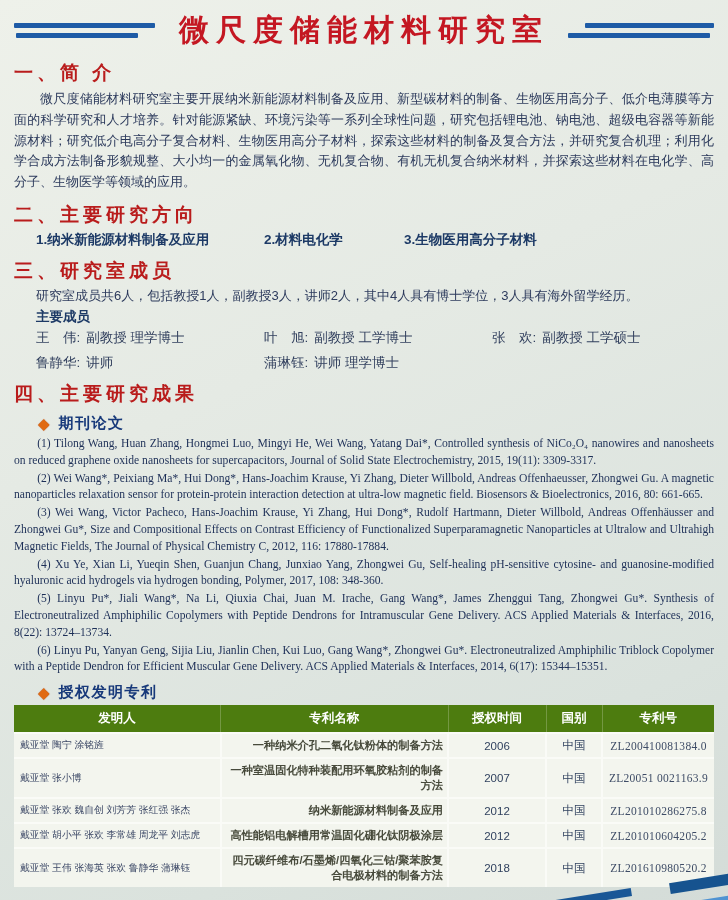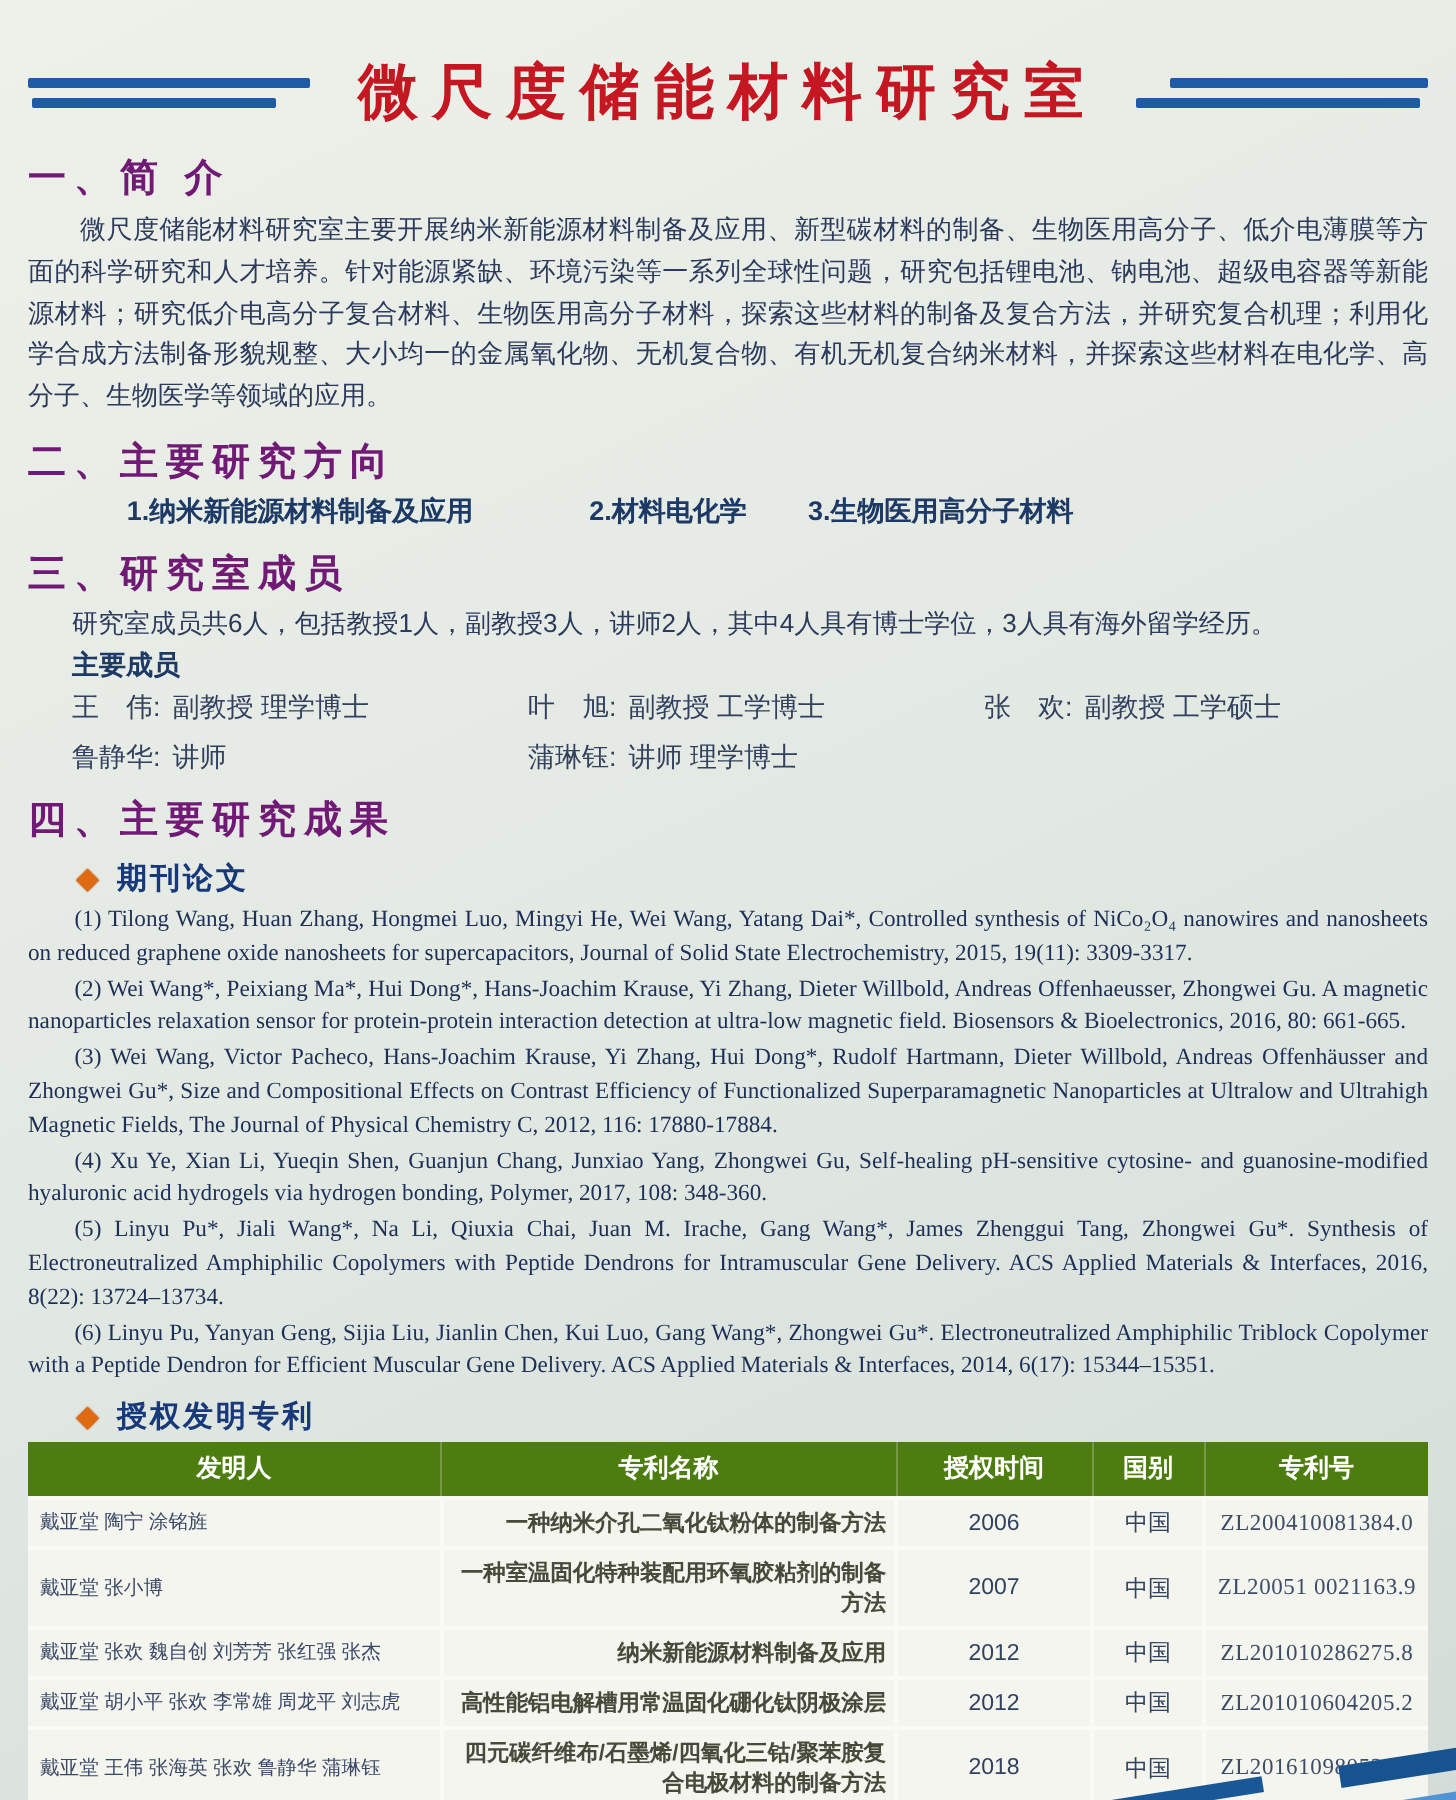--- a/index.html
+++ b/index.html
@@ -5,37 +5,37 @@
   html,body{margin:0;padding:0;}
   body{
     width:728px;height:900px;overflow:hidden;position:relative;
     background:linear-gradient(155deg,#eef1ea 0%,#e5eae4 40%,#dae2dd 80%,#d4dcd8 100%);
     font-family:"Liberation Sans","DejaVu Sans",sans-serif;
     color:#2c3a5c;
   }
   .poster{position:relative;height:100%;box-sizing:border-box;padding:8px 14px 0;}
 
   
-  header{display:flex;align-items:center;margin-top:18px;}
+  header{display:flex;align-items:center;margin-top:2px;}
   .rules{flex:1;display:flex;flex-direction:column;gap:5px;}
   .rules i{display:block;height:5px;background:#1e5ba6;border-radius:1px;}
   .rules.left i.a{width:92%;align-self:flex-start;}
   .rules.left i.b{width:80%;align-self:flex-start;margin-left:2px;}
   .rules.right i.a{width:84%;align-self:flex-end;}
   .rules.right i.b{width:93%;align-self:flex-end;margin-right:4px;}
   h1{margin:0 12px;font-size:30px;font-weight:bold;color:#c41722;letter-spacing:7px;white-space:nowrap;}
 
   
-  h2.sec{color:#701a75;font-size:19px;letter-spacing:4px;margin:9px 0 3px;font-weight:bold;}
+  h2.sec{color:#b91c1c;font-size:19px;letter-spacing:4px;margin:9px 0 3px;font-weight:bold;}
 
   
   .body-text{font-size:13px;line-height:1.6;text-align:justify;text-indent:2em;margin:2px 0;color:#2c3a5c;}
 
   
-  .dir-row{display:flex;font-weight:bold;color:#1d3a66;font-size:13.5px;padding-left:22px;margin:3px 0 1px;text-align:center;}
+  .dir-row{display:flex;font-weight:bold;color:#1d3a66;font-size:13.5px;padding-left:22px;margin:3px 0 1px;}
   .dir-row span:nth-child(1){width:228px;}
   .dir-row span:nth-child(2){width:140px;}
 
   
   .members-summary{margin:3px 0 1px;padding-left:22px;font-size:13px;color:#2c3a5c;}
   .members-label{font-weight:bold;color:#1d3a66;padding-left:22px;margin:3px 0 2px;font-size:13.5px;}
   .members-grid{display:grid;grid-template-columns:228px 228px auto;row-gap:7px;padding-left:22px;font-size:13.5px;margin:3px 0 2px;color:#33415f;}
   .member .m-name{margin-right:6px;}
 
   

